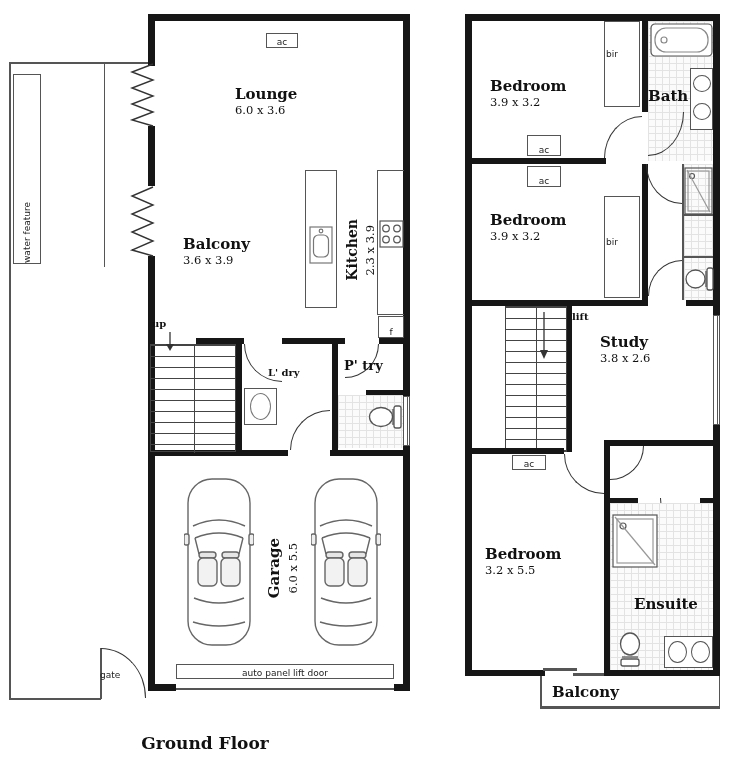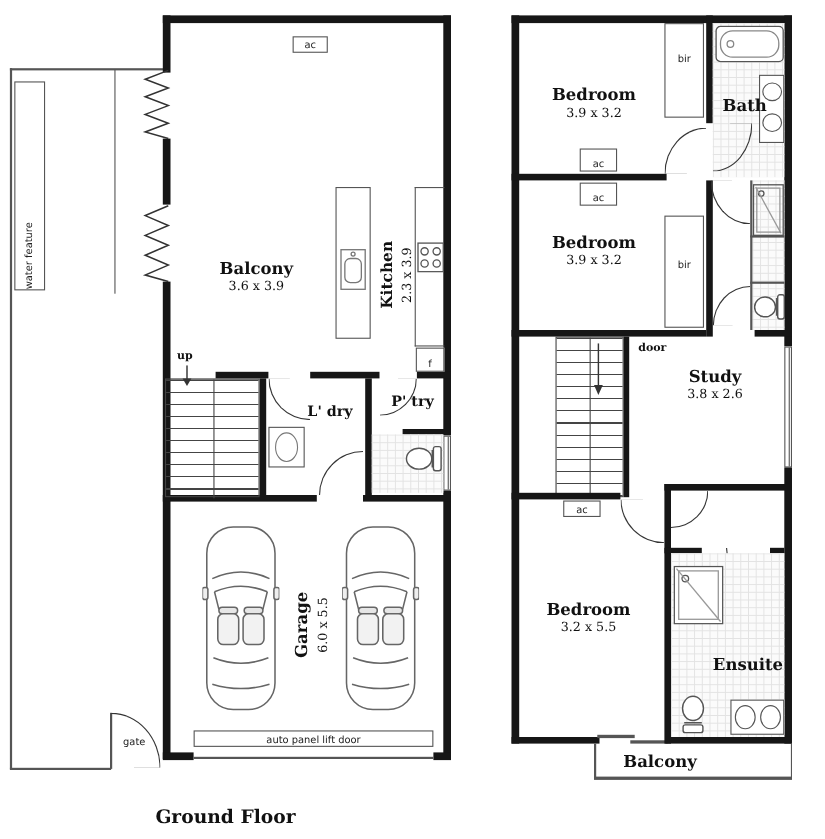--- a/index.html
+++ b/index.html
@@ -15,21 +15,21 @@
   .tiled{position:absolute;background-color:#fbfbfb;
          background-image:linear-gradient(#e3e3e3 1px,transparent 1px),linear-gradient(90deg,#e3e3e3 1px,transparent 1px);
          background-size:7px 7px}
   .arc{position:absolute}
   .arc-tl{border-top:1.4px solid #333;border-left:1.4px solid #333;border-top-left-radius:100% 100%}
   .arc-tr{border-top:1.4px solid #333;border-right:1.4px solid #333;border-top-right-radius:100% 100%}
   .arc-bl{border-bottom:1.4px solid #333;border-left:1.4px solid #333;border-bottom-left-radius:100% 100%}
   .arc-br{border-bottom:1.4px solid #333;border-right:1.4px solid #333;border-bottom-right-radius:100% 100%}
   .stairs{position:absolute;border:1px solid #444;
           background-image:repeating-linear-gradient(to bottom,#444 0,#444 1px,transparent 1px,transparent 11px)}
-  .lbl{position:absolute;text-align:center;line-height:1.18}
+  .lbl{position:absolute;line-height:1.18}
   .lbl span{display:block}
   .rname{font-weight:bold;font-size:15px}
   .rdim{font-size:11.5px}
   .sm{font-size:9px;font-family:"DejaVu Sans","Liberation Sans",sans-serif;color:#222}
   .smb{font-size:10px;font-weight:bold}
   .v{writing-mode:vertical-rl;transform:rotate(180deg)}
   .vwrap{position:absolute;display:flex;align-items:center;justify-content:center;gap:3px}
   .caption{position:absolute;font-weight:bold;font-size:17px;text-align:center}
   .basin{position:absolute;border:1.2px solid #555;border-radius:50%;background:#fff}
   .winline{position:absolute;background:#555}
@@ -161,30 +161,34 @@
     </div>
     <div class="tline" style="left:176px;top:688px;width:218px;height:1.5px"></div>
 
     <svg class="abs" style="left:184px;top:476px" width="70" height="172" viewBox="0 0 70 172">
         <use href="#car-shape"></use>
       </svg>
     <svg class="abs" style="left:311px;top:476px" width="70" height="172" viewBox="0 0 70 172">
         <use href="#car-shape"></use>
       </svg>
 
+    <div class="lbl" style="left:235px;top:86px;width:100px">
+      <span class="rname">Lounge</span>
+      <span class="rdim">6.0 x 3.6</span>
+    </div>
     <div class="lbl" style="left:183px;top:236px;width:100px">
       <span class="rname">Balcony</span>
       <span class="rdim">3.6 x 3.9</span>
     </div>
     <div class="vwrap" style="left:340px;top:198px;width:40px;height:104px">
       <span class="rname v" style="font-size:14px">Kitchen</span>
       <span class="rdim v">2.3 x 3.9</span>
     </div>
     <div class="lbl" style="left:268px;top:367px;width:64px">
-      <span class="rname" style="font-size:13px">L' dry</span>
+      <span class="rname" style="font-size:10px">L' dry</span>
     </div>
     <div class="lbl" style="left:344px;top:358px;width:62px">
       <span class="rname" style="font-size:13px">P' try</span>
     </div>
     <div class="vwrap" style="left:260px;top:505px;width:44px;height:126px">
       <span class="rname v">Garage</span>
       <span class="rdim v">6.0 x 5.5</span>
     </div>
     <div class="caption" style="left:140px;top:733px;width:130px">
       <span>Ground Floor</span>
@@ -265,21 +269,21 @@
     </svg>
     <div class="arc arc-tl" style="left:648px;top:260px;width:34px;height:36px"></div>
 
     <div class="wall" style="left:465px;top:300px;width:177px;height:6px"></div>
     <div class="wall" style="left:686px;top:300px;width:34px;height:6px"></div>
     <div class="stairs" style="left:505px;top:306px;width:62px;height:146px">
       <div style="position:absolute;left:30px;top:0;width:1px;height:146px;background:#444"></div>
     </div>
     <div class="wall" style="left:567px;top:306px;width:5px;height:146px"></div>
     <div class="lbl" style="left:572px;top:311px;width:42px">
-      <span class="smb">door</span>
+      <span class="smb">lift</span>
     </div>
     <svg class="abs" style="left:539px;top:312px" width="10" height="48" viewBox="0 0 10 48">
       <line x1="5" y1="0" x2="5" y2="39" stroke="#333" stroke-width="1.3"></line>
         <polygon points="1,38 9,38 5,47" fill="#333"></polygon>
     </svg>
 
     <div class="lbl" style="left:600px;top:334px;width:100px">
       <span class="rname">Study</span>
       <span class="rdim">3.8 x 2.6</span>
     </div>

